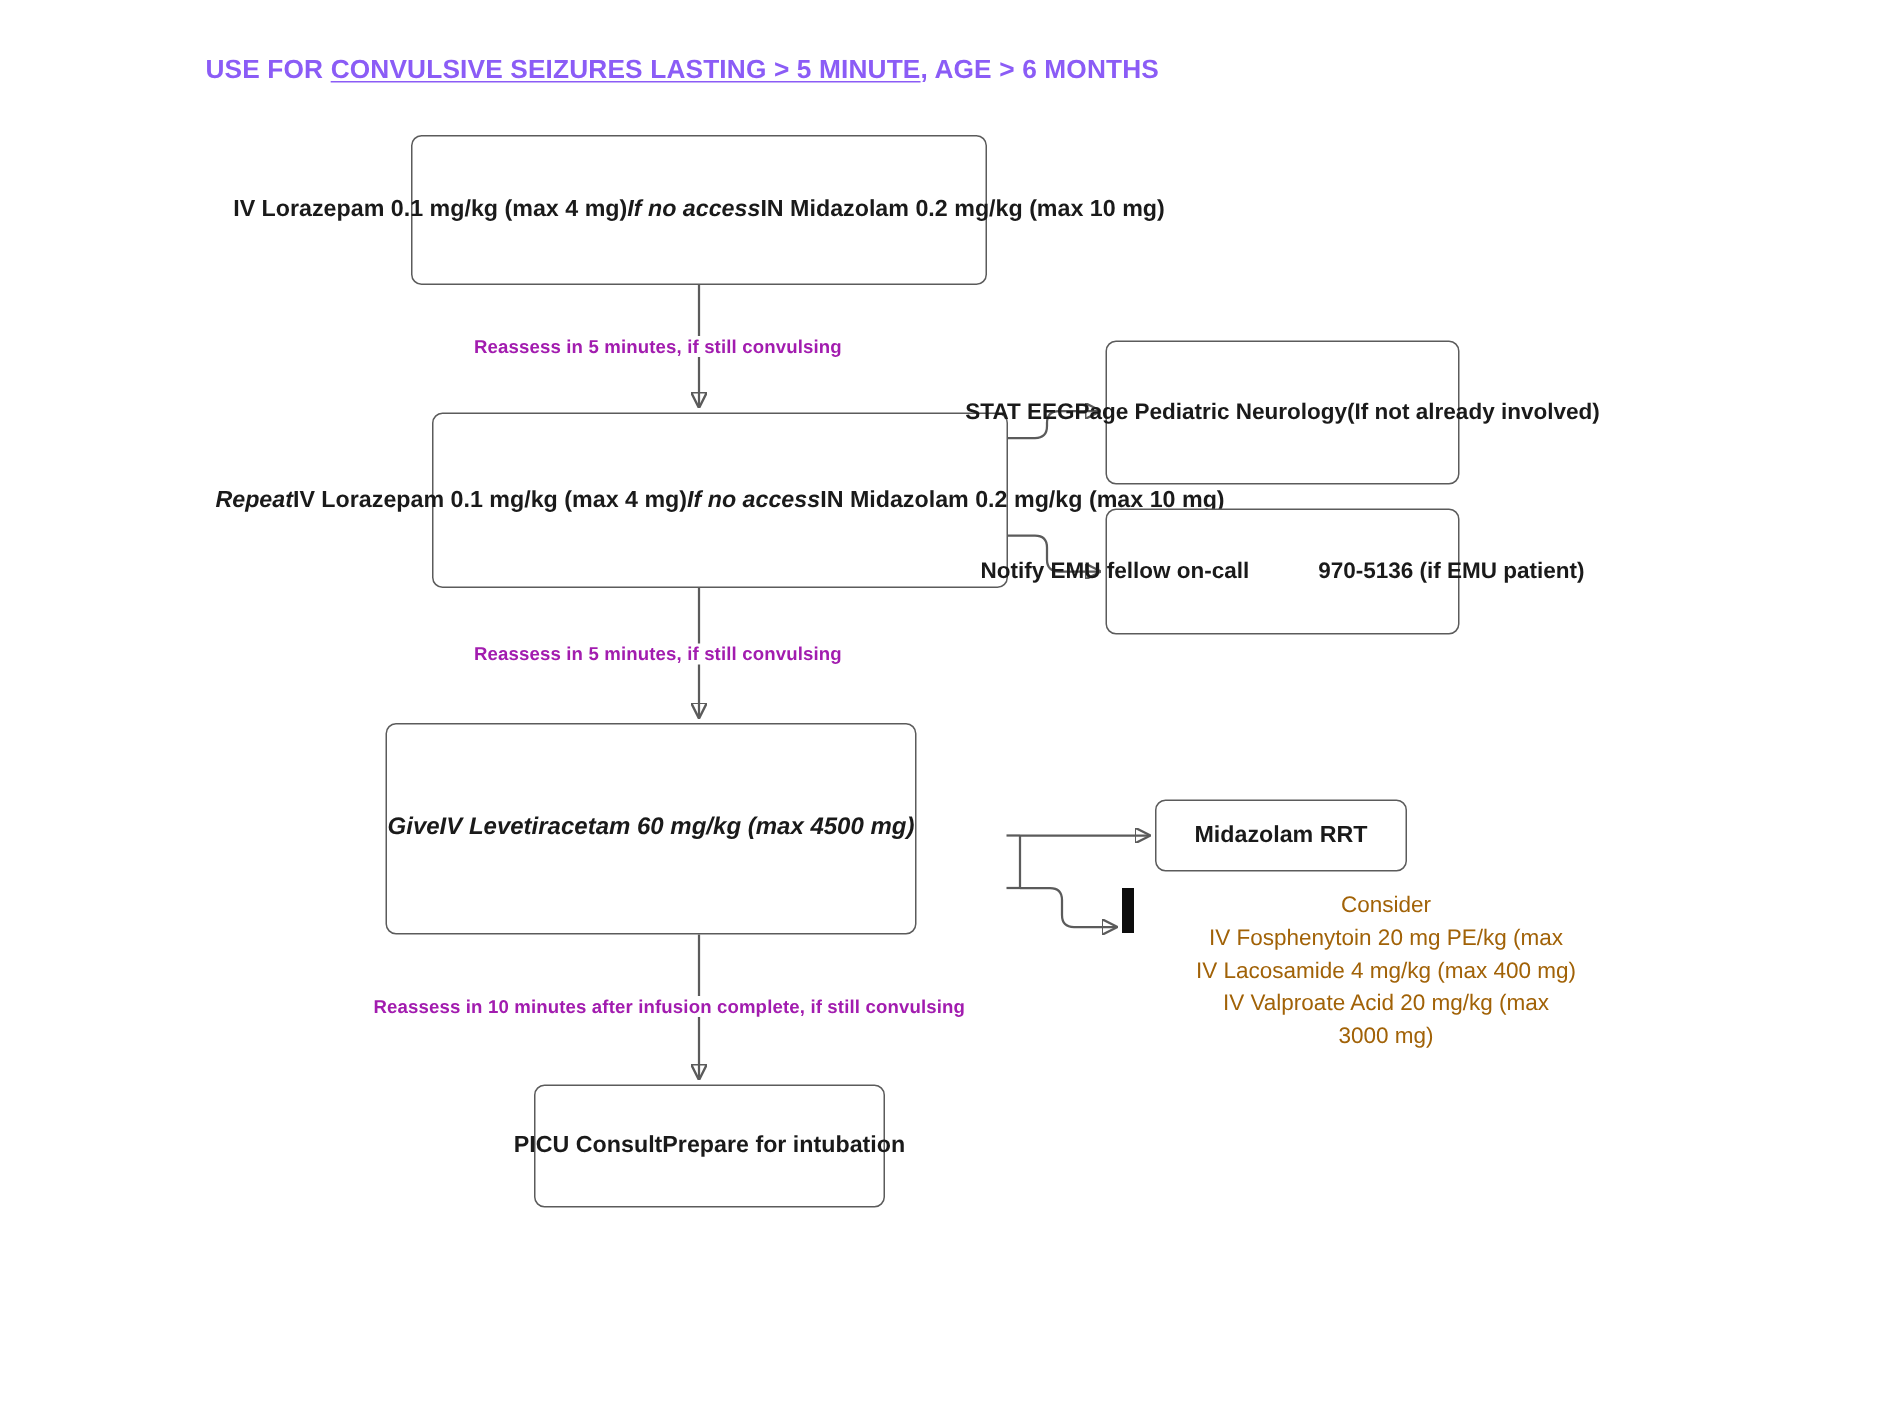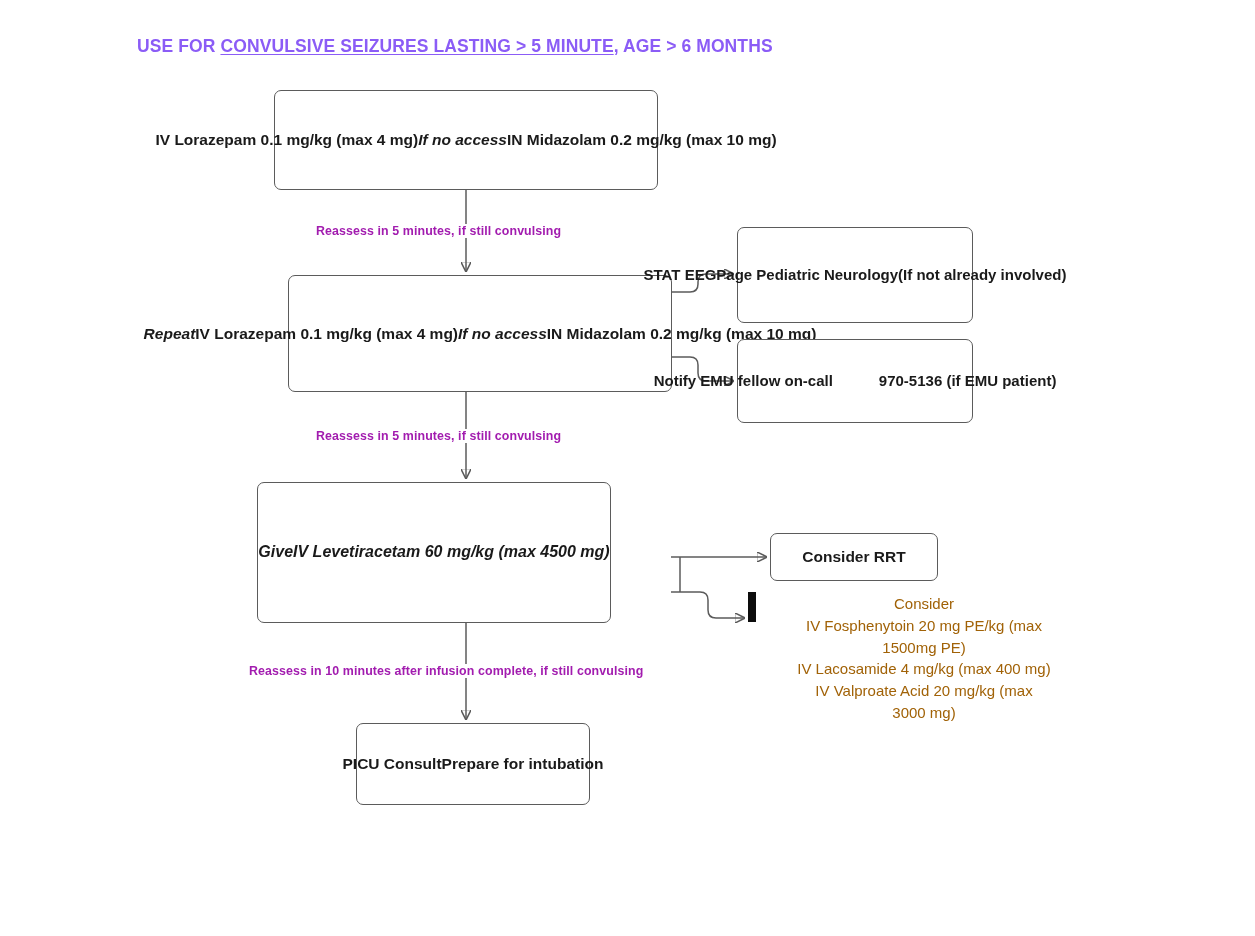--- a/index.html
+++ b/index.html
@@ -183,32 +183,31 @@
     <span class="line">Page Pediatric Neurology</span>
     <span class="line">(If not already involved)</span>
   </div>
 
   <div class="box" id="box-emu">
     <span class="line">Notify EMU fellow on-call</span>
     <span class="line">970-5136 (if EMU patient)</span>
   </div>
 
   <div class="box" id="box-rrt">
-    <span class="line">Consider RRT</span>
+    <span class="line">Midazolam RRT</span>
   </div>
 
   <div class="box" id="box-picu">
     <span class="line">PICU Consult</span>
     <span class="line">Prepare for intubation</span>
   </div>
 
   <div class="textblock" id="consider-block">
     <div>Consider</div>
     <div>IV Fosphenytoin 20 mg PE/kg (max</div>
-    <div>1500mg PE)</div>
     <div>IV Lacosamide 4 mg/kg (max 400 mg)</div>
     <div>IV Valproate Acid 20 mg/kg (max</div>
     <div>3000 mg)</div>
   </div>
 
   <div class="caption" id="cap-1">Reassess in 5 minutes, if still convulsing</div>
   <div class="caption" id="cap-2">Reassess in 5 minutes, if still convulsing</div>
   <div class="caption" id="cap-3">Reassess in 10 minutes after infusion complete, if still convulsing</div>
 
 </div>

